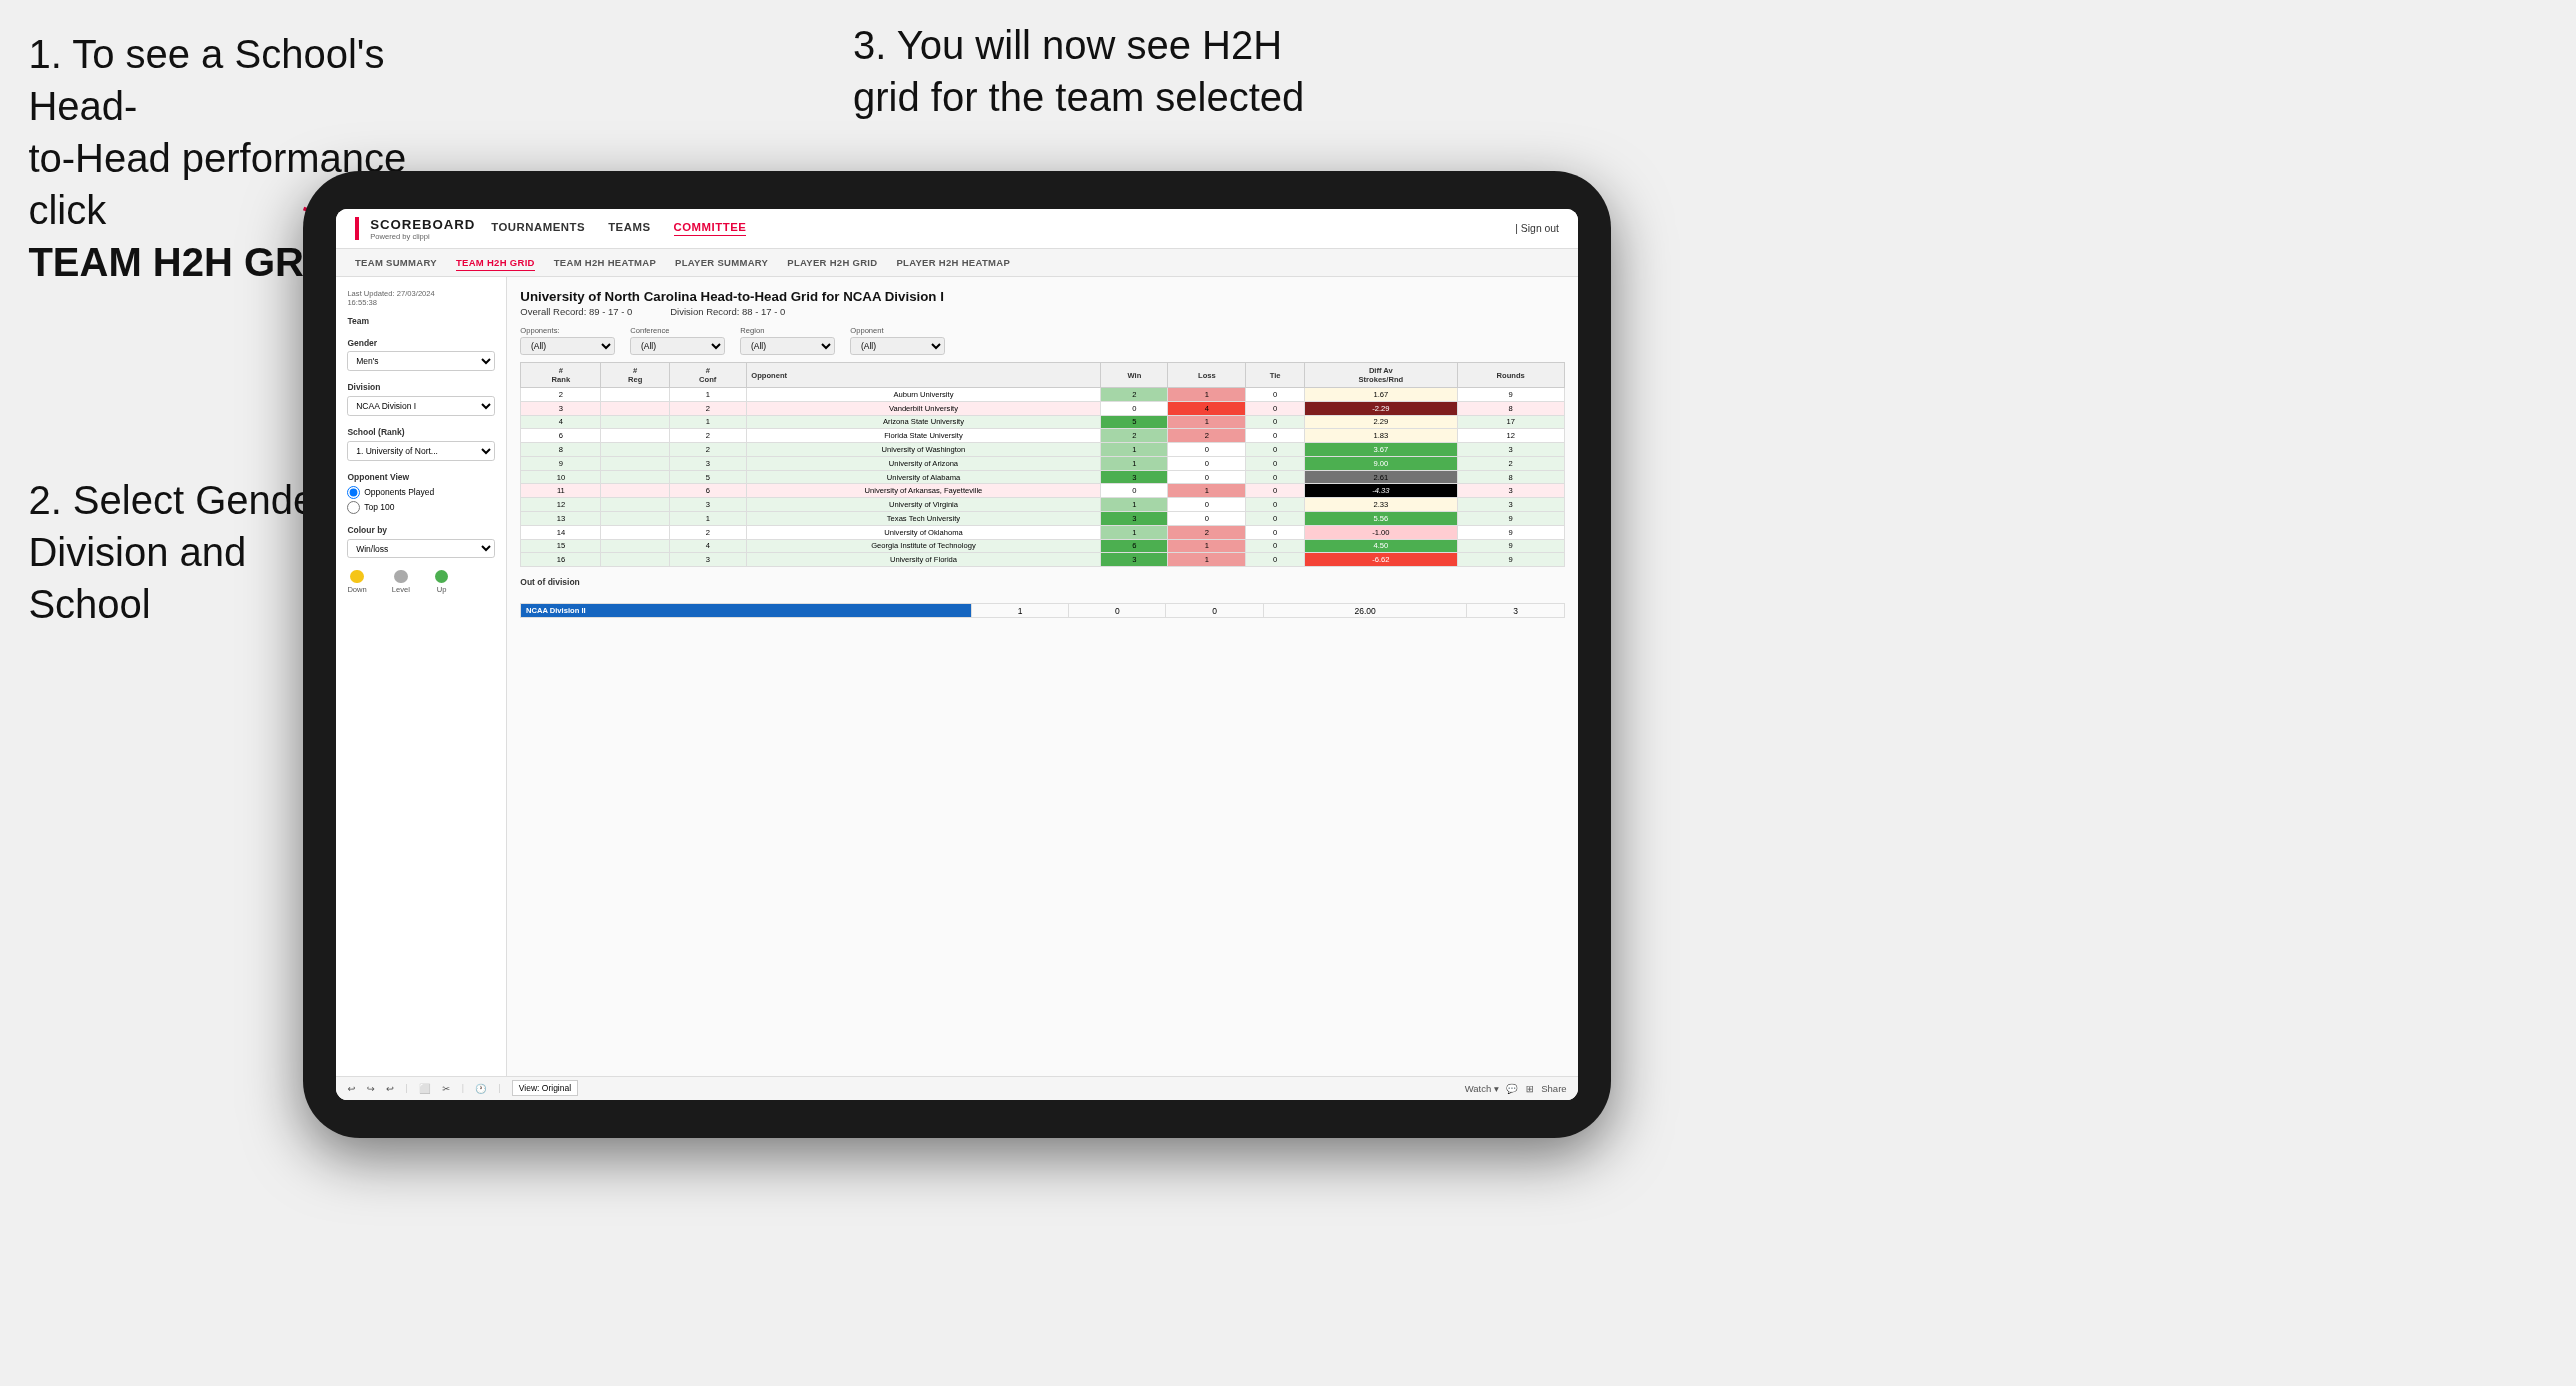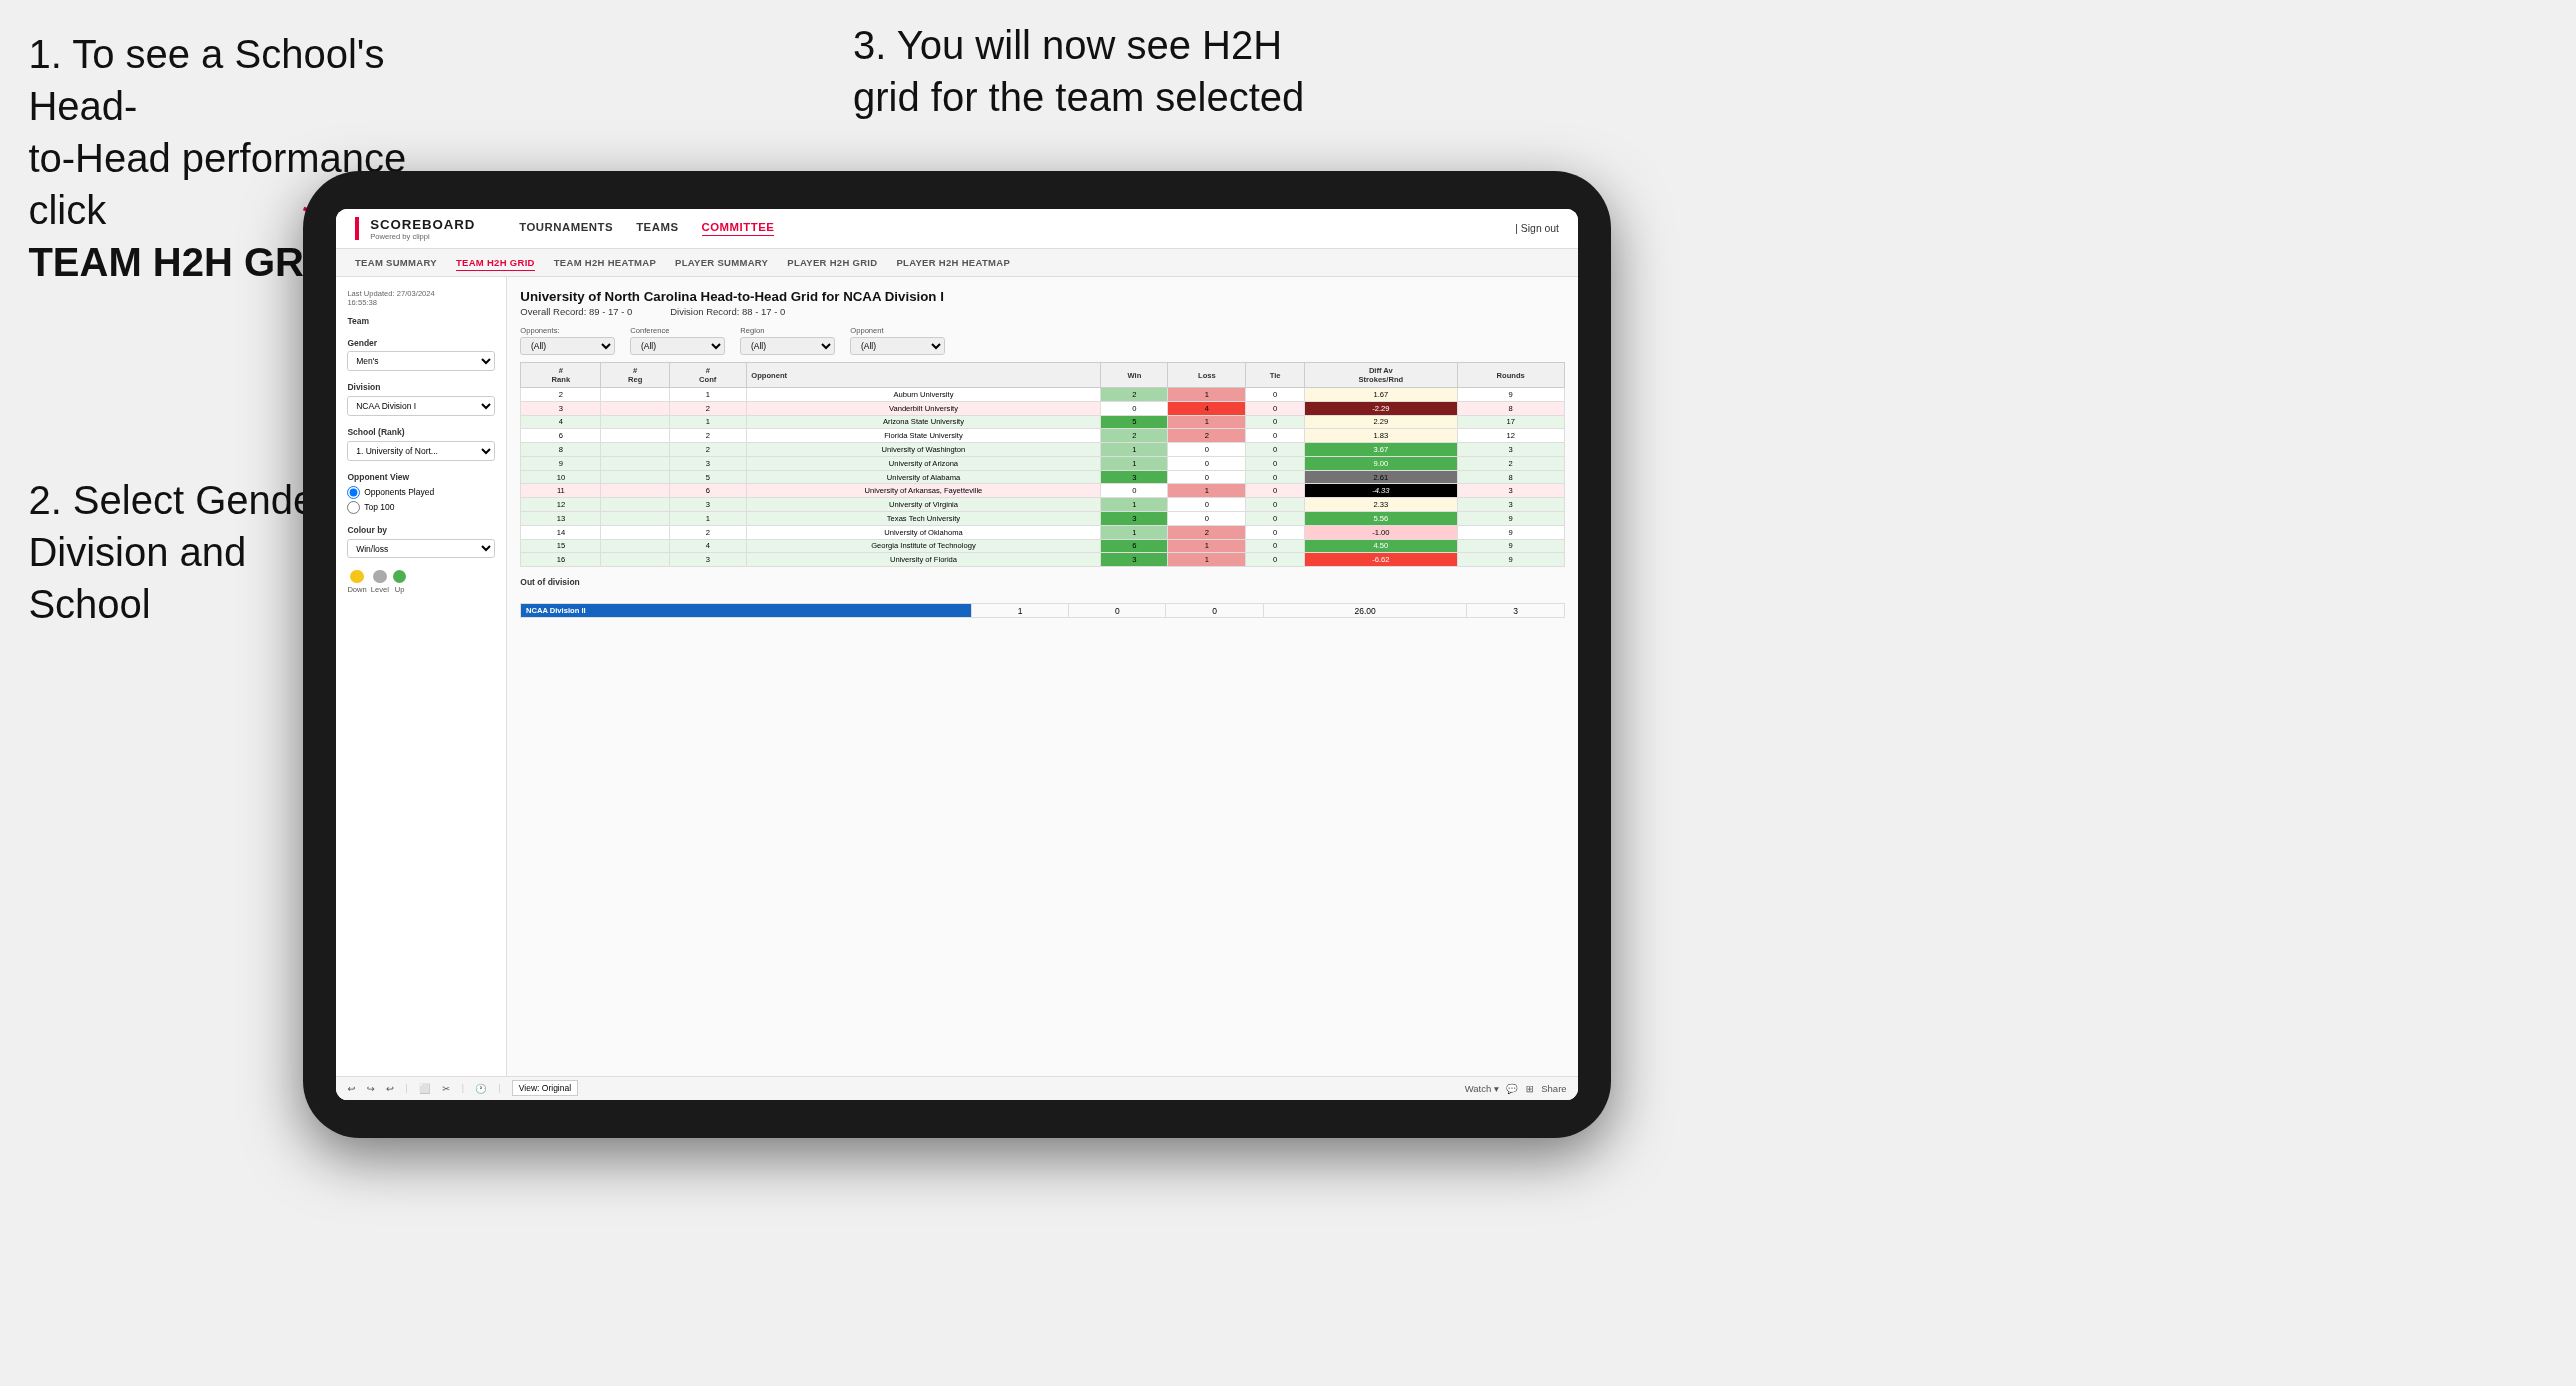--- a/index.html
+++ b/index.html
@@ -55,21 +55,21 @@
       flex-direction: column;
     }
 
     
     .nav-bar {
       background: #fff;
       border-bottom: 0.9px solid #ddd;
       padding: 7.6px 19px;
       display: flex;
       align-items: center;
-      gap: 44px;
+      gap: 16px;
     }
     .logo-area {
       display: flex;
       align-items: center;
       gap: 3.8px;
     }
     .logo-text {
       font-size: 13.3px;
       font-weight: 900;
       color: #1a1a1a;
@@ -142,21 +142,21 @@
     .panel-select {
       width: 100%;
       font-size: 8.5px;
       padding: 2.8px 3.8px;
       border: 0.9px solid #ccc;
       border-radius: 2.8px;
       background: #fff;
     }
     .radio-group { margin-top: 3.8px; }
     .radio-item { display: flex; align-items: center; gap: 3.8px; font-size: 8.5px; margin-bottom: 1.9px; }
-    .color-legend { display: flex; gap: 4px; margin-top: 7.6px; }
+    .color-legend { display: flex; gap: 25px; margin-top: 7.6px; }
     .legend-item { display: flex; flex-direction: column; align-items: center; gap: 1.9px; }
     .legend-circle { width: 13.3px; height: 13.3px; border-radius: 50%; }
     .legend-label { font-size: 7.6px; color: #555; }
 
     
     .main-area {
       flex: 1;
       padding: 11.4px 13.3px;
       overflow: auto;
       font-size: 9.5px;

